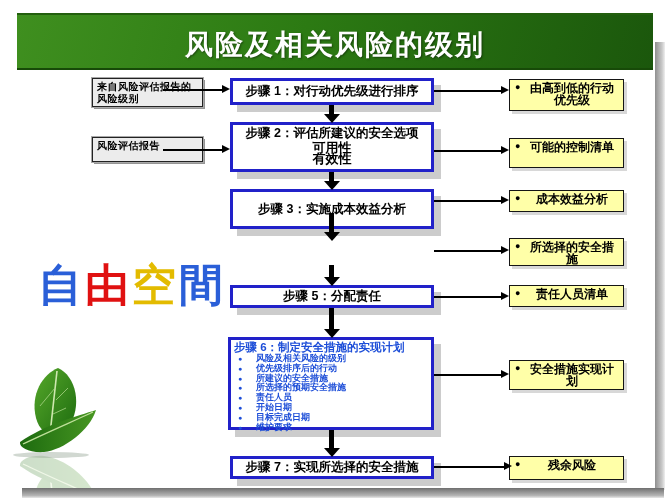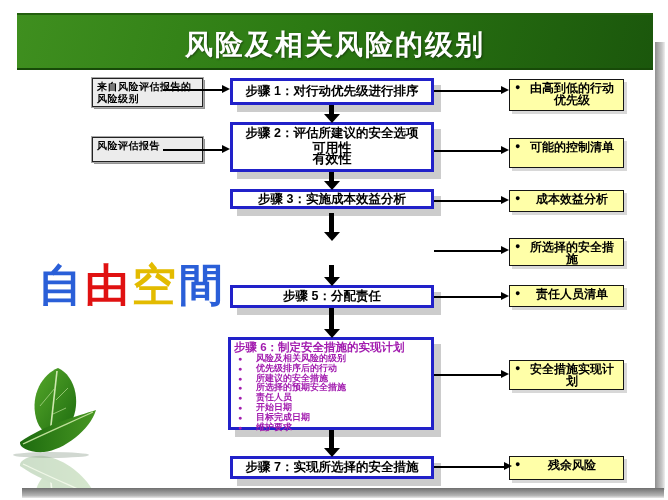--- a/index.html
+++ b/index.html
@@ -24,21 +24,21 @@
 
   
   .step { position:absolute; left:230px; width:204px; background:#fff;
     border:3px solid #2121c9; box-shadow:7px 7px 0 #cccccc;
     display:flex; align-items:center; justify-content:center;
     font-weight:bold; font-size:12.5px; color:#000; text-align:center; }
   .step.multi { flex-direction:column; justify-content:flex-start; }
   .step .sub { font-size:13px; line-height:11px; }
   .step-detail { position:absolute; left:228px; width:206px; background:#fff;
     border:3px solid #2121c9; box-shadow:7px 7px 0 #cccccc; padding:1px 3px;
-    font-weight:bold; color:#a21caf; }
+    font-weight:bold; color:#1d4ed8; }
   .step-detail .hd6 { font-size:11.5px; line-height:13px; white-space:nowrap; }
   .step-detail .brow { display:flex; font-size:9px; line-height:9.8px; }
   .step-detail .brow .mk { width:22px; padding-left:4px; font-size:7px; }
 
   
   .inbox { position:absolute; left:52px; width:111px; background:#ececec;
     border:1px solid #222; outline:1px solid #a8a8a8; box-shadow:2px 2px 0 #949494;
     font-weight:bold; font-size:10px; line-height:12px; letter-spacing:.5px;
     padding:2px 4px; color:#000;margin-left:40px; }
 
@@ -93,21 +93,21 @@
   <div class="step" style="top:78px; height:27px;">
     <span>步骤 1：对行动优先级进行排序</span>
   </div>
 
   <div class="step multi" style="top:122px; height:50px;">
     <span>步骤 2：评估所建议的安全选项</span>
     <span class="sub">可用性</span>
     <span class="sub">有效性</span>
   </div>
 
-  <div class="step" style="top:189px; height:20px;">
+  <div class="step" style="top:189px; height:40px;">
     <span>步骤 3：实施成本效益分析</span>
   </div>
 
 
   <div class="step" style="top:285px; height:23px;">
     <span>步骤 5：分配责任</span>
   </div>
 
   <div class="step-detail" style="top:337px; height:93px;">
     <div class="hd6">步骤 6：制定安全措施的实现计划</div>

